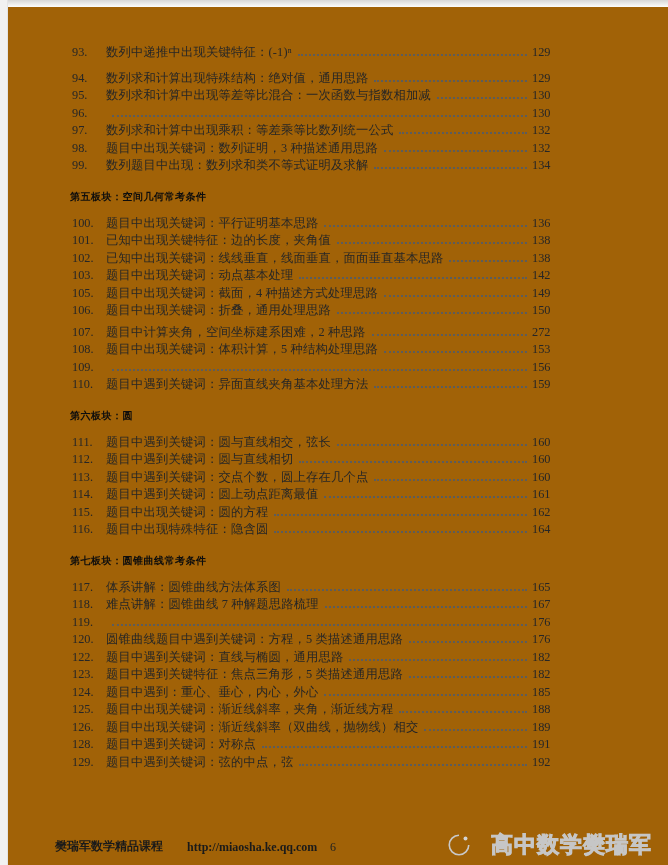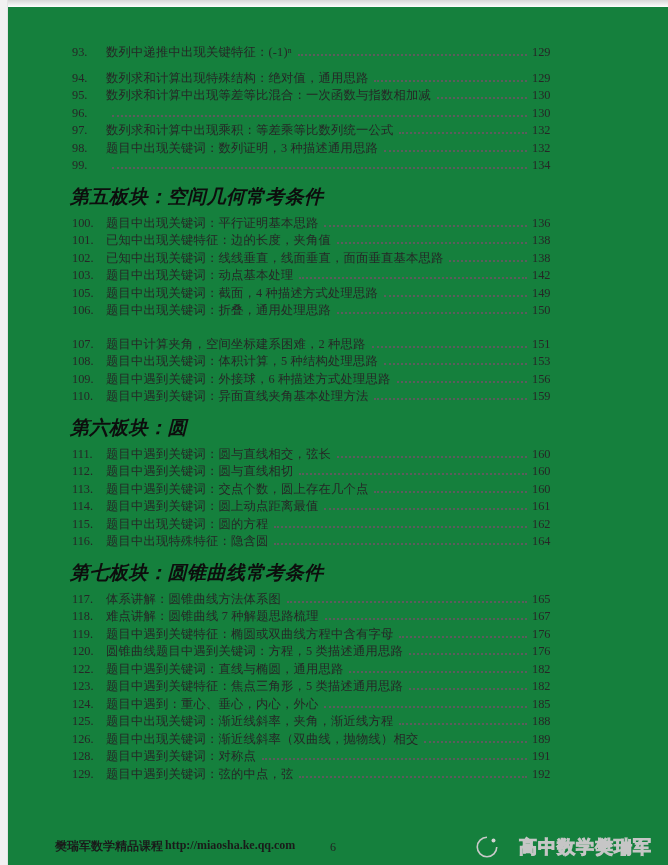--- a/index.html
+++ b/index.html
@@ -1,19 +1,19 @@
 <!DOCTYPE html>
 <html><head>
 <meta charset="utf-8">
 <style>
   * { margin:0; padding:0; box-sizing:border-box; }
   html,body { background:#ffffff; }
   .screen {
     position:relative; width:668px; height:865px; margin:0 auto;
-    background:#15803d; overflow:hidden;
+    background:#a16207; overflow:hidden;
     font-family:"Liberation Serif", serif; color:#262626;
   }
   .edge-top {
     position:absolute; top:0; left:0; right:0; height:7px;
     background:linear-gradient(#d7d7d7, #fdfdfd);
   }
   .edge-left {
     position:absolute; top:0; left:0; bottom:0; width:8px;
     background:#f1f1f1; border-right:1px solid #e4e4e4;
   }
@@ -25,40 +25,40 @@
   }
   .num  { flex:none; width:34px; }
   .txt  { flex:none; letter-spacing:0.2px; }
   .leader {
     flex:1 1 auto; min-width:10px;
     border-bottom:2px dotted #5c5c5c;
     margin:0 5px 4px 6px;
   }
   .pg   { flex:none; min-width:24px; text-align:left; }
   .gap-after  { margin-bottom:8px; }
-  .gap-before { margin-top:16px; }
+  .gap-before { margin-top:4px; }
   .sec-title {
     font-family:"Liberation Sans", sans-serif;
-    font-size:19px; font-weight:700; color:#0d0d0d;
-    line-height:20px; margin:12px 0 8px -2px; letter-spacing:0.5px;font-style:italic;
+    font-size:10px; font-weight:700; color:#0d0d0d;
+    line-height:20px; margin:12px 0 8px -2px; letter-spacing:0.5px;
   }
   .footer-left {
     position:absolute; left:55px; bottom:10px;
     font-size:12px; font-weight:700; color:#1a1a1a;
-    display:flex; gap:2px; white-space:nowrap;
+    display:flex; gap:24px; white-space:nowrap;align-items:flex-end;
   }
   .footer-page {
     position:absolute; left:330px; bottom:10px;
     font-size:12px; color:#222222;
   }
   .watermark {
     position:absolute; right:16px; bottom:5px;
     display:flex; align-items:center; gap:19px;
     font-family:"Liberation Sans", sans-serif;
-    font-size:18px; font-weight:700; letter-spacing:1px;
+    font-size:22px; font-weight:700; letter-spacing:1px;
     color:#d3d3d3; -webkit-text-stroke:1px #c6c6c6;
   }
   .wm-logo { width:26px; height:26px; flex:none; }
 </style>
 </head>
 <body>
 
 <div class="screen">
   <div class="edge-top"></div>
   <div class="edge-left"></div>
@@ -94,20 +94,21 @@
     <span class="pg">132</span>
   </div>
       <div class="row">
     <span class="num">98.</span>
     <span class="txt">题目中出现关键词：数列证明，3 种描述通用思路</span>
     <span class="leader"></span>
     <span class="pg">132</span>
   </div>
       <div class="row">
     <span class="num">99.</span>
+    <span class="txt">数列题目中出现：数列求和类不等式证明及求解</span>
     <span class="leader"></span>
     <span class="pg">134</span>
   </div>
       <h2 class="sec-title">第五板块：空间几何常考条件</h2>
       <div class="row">
     <span class="num">100.</span>
     <span class="txt">题目中出现关键词：平行证明基本思路</span>
     <span class="leader"></span>
     <span class="pg">136</span>
   </div>
@@ -138,31 +139,30 @@
       <div class="row">
     <span class="num">106.</span>
     <span class="txt">题目中出现关键词：折叠，通用处理思路</span>
     <span class="leader"></span>
     <span class="pg">150</span>
   </div>
       <div class="row gap-before">
     <span class="num">107.</span>
     <span class="txt">题目中计算夹角，空间坐标建系困难，2 种思路</span>
     <span class="leader"></span>
-    <span class="pg">151</span>
+    <span class="pg">272</span>
   </div>
       <div class="row">
     <span class="num">108.</span>
     <span class="txt">题目中出现关键词：体积计算，5 种结构处理思路</span>
     <span class="leader"></span>
     <span class="pg">153</span>
   </div>
       <div class="row">
     <span class="num">109.</span>
-    <span class="txt">题目中遇到关键词：外接球，6 种描述方式处理思路</span>
     <span class="leader"></span>
     <span class="pg">156</span>
   </div>
       <div class="row">
     <span class="num">110.</span>
     <span class="txt">题目中遇到关键词：异面直线夹角基本处理方法</span>
     <span class="leader"></span>
     <span class="pg">159</span>
   </div>
       <h2 class="sec-title">第六板块：圆</h2>
@@ -210,21 +210,20 @@
     <span class="pg">165</span>
   </div>
       <div class="row">
     <span class="num">118.</span>
     <span class="txt">难点讲解：圆锥曲线 7 种解题思路梳理</span>
     <span class="leader"></span>
     <span class="pg">167</span>
   </div>
       <div class="row">
     <span class="num">119.</span>
-    <span class="txt">题目中遇到关键特征：椭圆或双曲线方程中含有字母</span>
     <span class="leader"></span>
     <span class="pg">176</span>
   </div>
       <div class="row">
     <span class="num">120.</span>
     <span class="txt">圆锥曲线题目中遇到关键词：方程，5 类描述通用思路</span>
     <span class="leader"></span>
     <span class="pg">176</span>
   </div>
       <div class="row">

